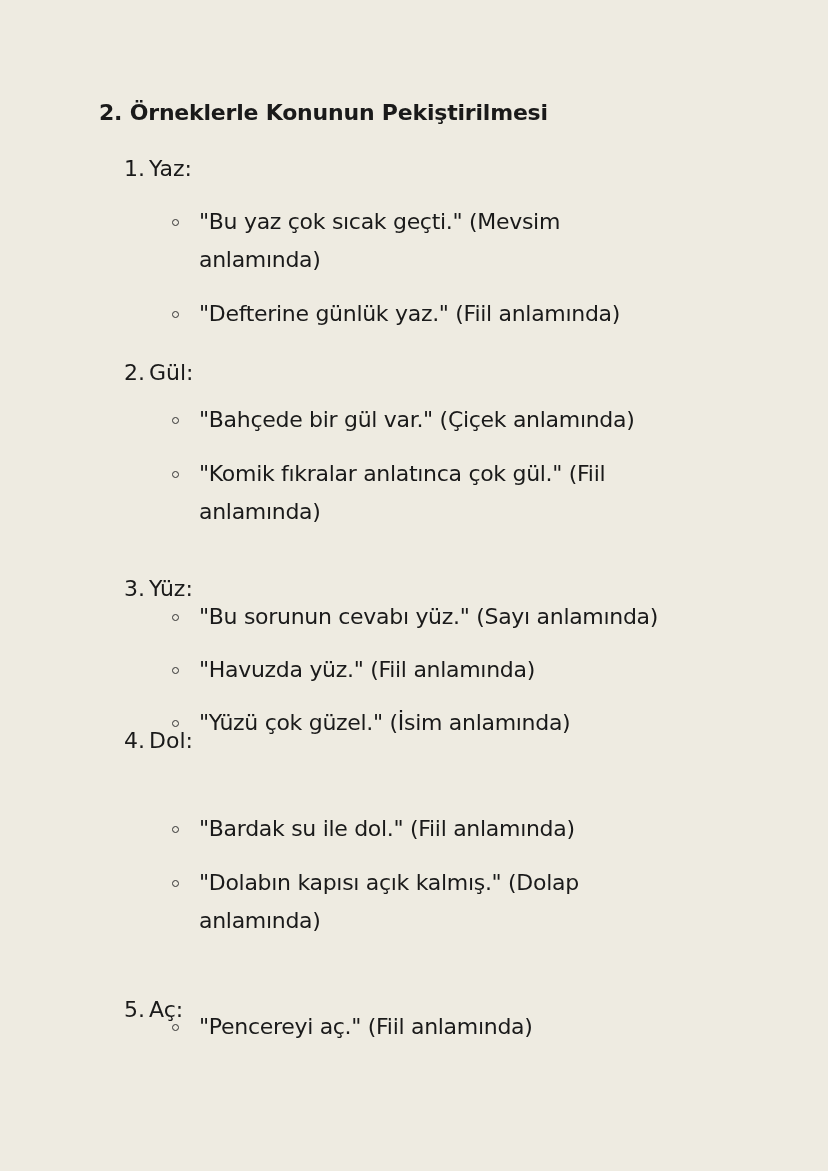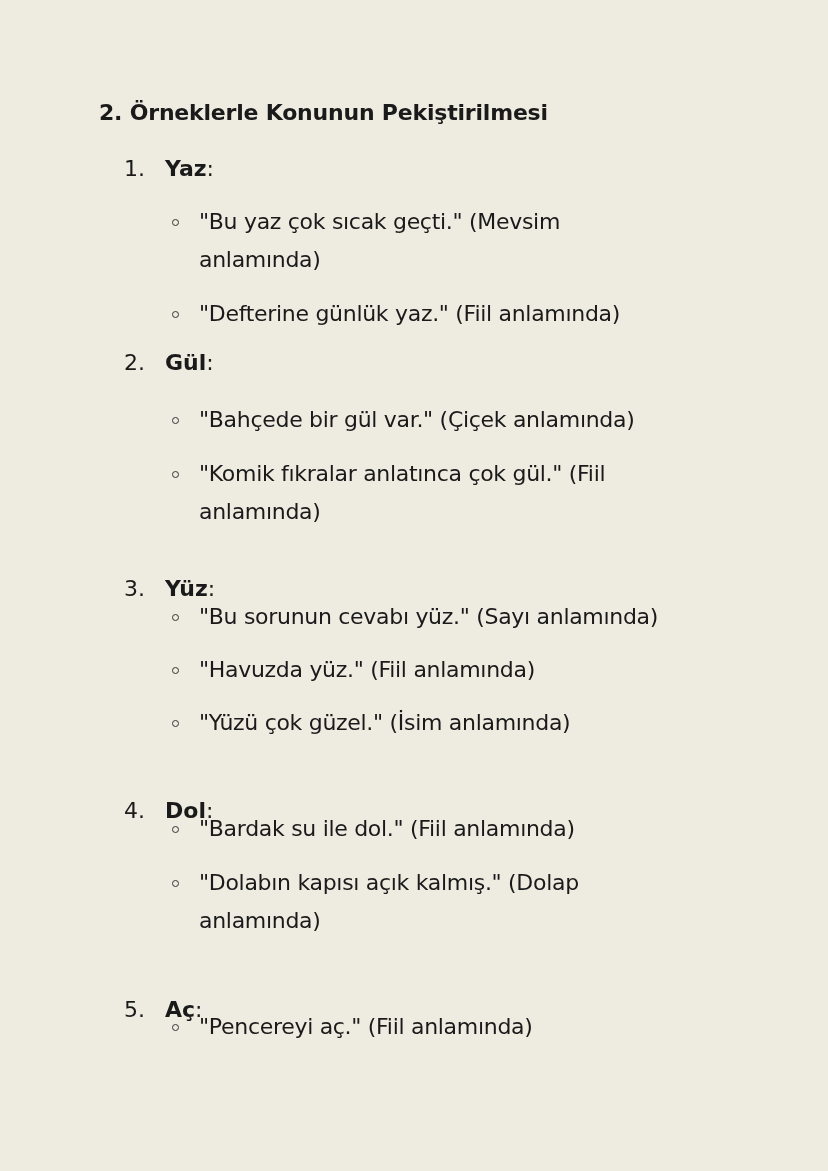--- a/index.html
+++ b/index.html
@@ -15,21 +15,21 @@
   .heading {
     position: absolute; left: 99px; top: 100px;
     font-size: 22px; font-weight: bold; letter-spacing: -0.2px;
     white-space: nowrap;
   }
   .term {
     position: absolute; left: 124px;
     font-size: 22px; white-space: nowrap;
   }
   .term .num { display: inline-block; width: 25px; }
-  .term .word { font-weight: bold; margin-left: 16px; }
+  .term .word { font-weight: normal; }
   .ex {
     position: absolute; left: 172px; width: 560px;
     font-size: 22px; line-height: 38px;
   }
   .ex .bullet {
     position: absolute; left: 0; top: 16px;
     width: 5px; height: 5px; border: 1px solid #333; border-radius: 50%;
   }
   .ex .text { display: block; margin-left: 27px; letter-spacing: -0.3px; }
 </style>
@@ -44,21 +44,21 @@
   </div>
   <div class="ex" style="top:203px">
     <span class="bullet"></span>
     <span class="text" style="width:410px">"Bu yaz çok sıcak geçti." (Mevsim anlamında)</span>
   </div>
   <div class="ex" style="top:295px">
     <span class="bullet"></span>
     <span class="text">"Defterine günlük yaz." (Fiil anlamında)</span>
   </div>
 
-  <div class="term" style="top:350px">
+  <div class="term" style="top:360px">
     <span class="num">2.</span><span class="word">Gül</span><span>:</span>
   </div>
   <div class="ex" style="top:401px">
     <span class="bullet"></span>
     <span class="text">"Bahçede bir gül var." (Çiçek anlamında)</span>
   </div>
   <div class="ex" style="top:455px">
     <span class="bullet"></span>
     <span class="text" style="width:470px">"Komik fıkralar anlatınca çok gül." (Fiil anlamında)</span>
   </div>
@@ -72,21 +72,21 @@
   </div>
   <div class="ex" style="top:651px">
     <span class="bullet"></span>
     <span class="text">"Havuzda yüz." (Fiil anlamında)</span>
   </div>
   <div class="ex" style="top:704px">
     <span class="bullet"></span>
     <span class="text">"Yüzü çok güzel." (İsim anlamında)</span>
   </div>
 
-  <div class="term" style="top:798px">
+  <div class="term" style="top:728px">
     <span class="num">4.</span><span class="word">Dol</span><span>:</span>
   </div>
   <div class="ex" style="top:810px">
     <span class="bullet"></span>
     <span class="text">"Bardak su ile dol." (Fiil anlamında)</span>
   </div>
   <div class="ex" style="top:864px">
     <span class="bullet"></span>
     <span class="text" style="width:440px">"Dolabın kapısı açık kalmış." (Dolap anlamında)</span>
   </div>

